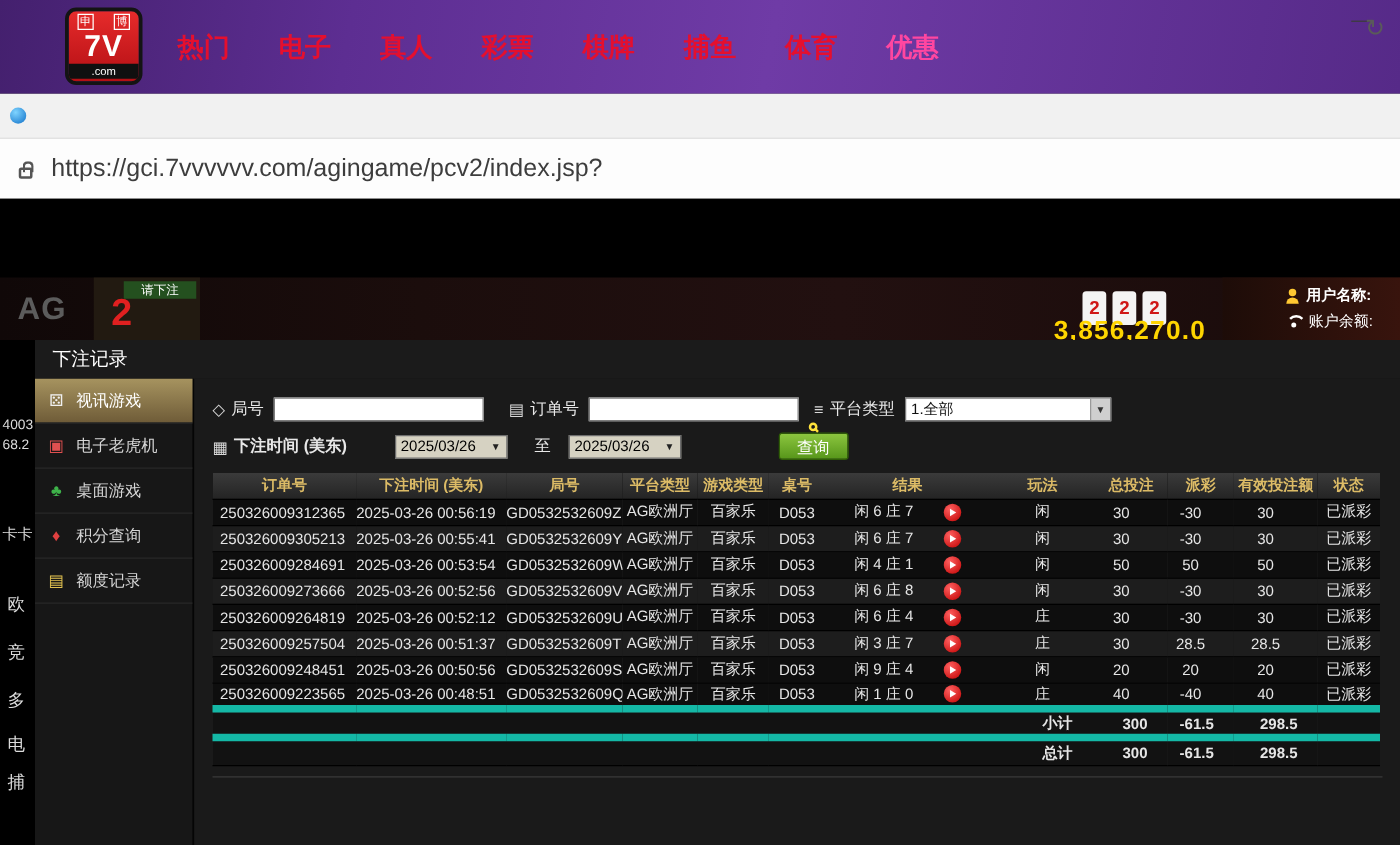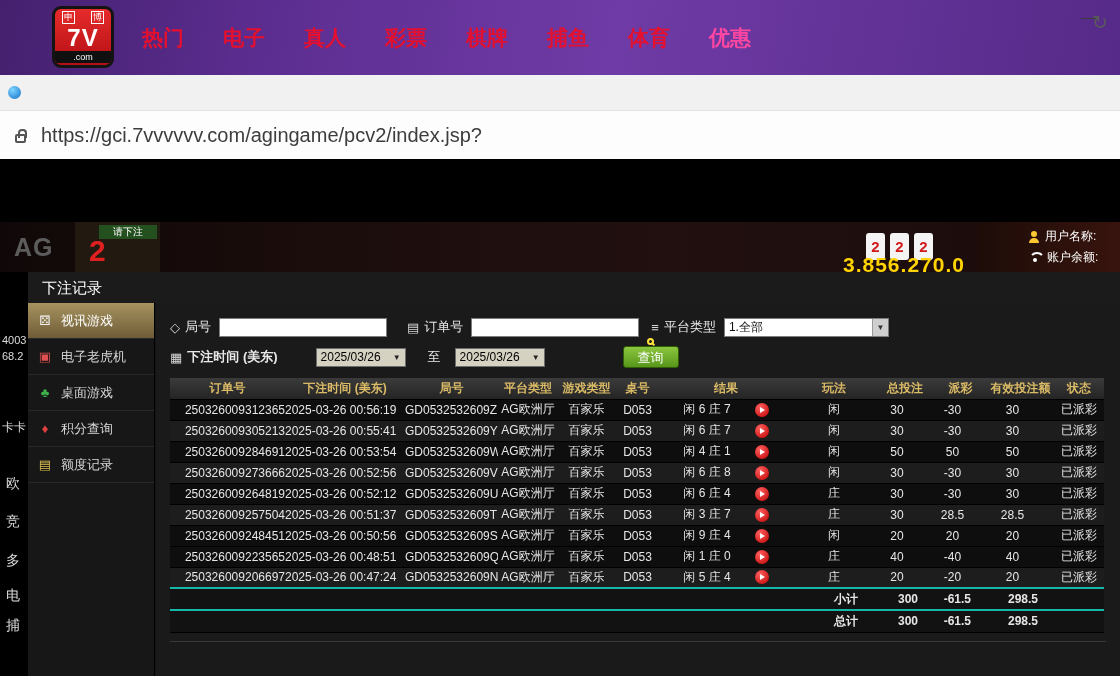--- a/index.html
+++ b/index.html
@@ -44,21 +44,21 @@
   .thumb { position:absolute; left:75px; top:63px; width:85px; height:50px; background:#221a11; overflow:hidden; }
   .bet-prompt { position:absolute; left:24px; top:3px; font-size:10px; color:#fff; background:#24501f; padding:0 14px; }
   .thumb-num { position:absolute; left:14px; top:12px; font-size:30px; font-weight:bold; color:#e02020; }
   .cards { position:absolute; left:866px; top:74px; display:flex; gap:5px; }
   .card { width:19px; height:27px; background:#f4f4f4; border-radius:3px; color:#d01818; font-size:15px;
     font-weight:bold; display:flex; align-items:center; justify-content:center; }
   .balance-big { position:absolute; left:843px; top:94px; font-size:21px; font-weight:bold; color:#ffd400; letter-spacing:1px; }
   .user-box { position:absolute; left:978px; top:63px; width:142px; height:50px;
     background:linear-gradient(90deg,#1d0c08,#38140d); color:#fff; }
   .user-row { position:absolute; left:50px; display:flex; align-items:center; gap:5px; font-size:12px; white-space:nowrap; }
-  .user-row.r1 { top:6px; } .user-row.r2 { top:27px; }
+  .user-row.r1 { top:6px;font-weight:bold; } .user-row.r2 { top:27px; }
   .person-ico { width:12px; height:12px; position:relative; flex:0 0 auto; }
   .person-ico::before { content:""; position:absolute; top:0; left:3px; width:6px; height:6px; border-radius:50%; background:#ffc832; }
   .person-ico::after { content:""; position:absolute; bottom:0; left:1px; width:10px; height:5px; border-radius:5px 5px 0 0; background:#ffc832; }
   .wifi-ico { width:14px; height:11px; position:relative; flex:0 0 auto; }
   .wifi-ico::before { content:""; position:absolute; left:1px; top:0; width:12px; height:12px;
     border:2px solid #fff; border-radius:50%; clip-path:polygon(50% 50%,0 0,100% 0); }
   .wifi-ico::after { content:""; position:absolute; left:5px; top:6px; width:4px; height:4px; border-radius:50%; background:#fff; }
 
   
   .frag { position:absolute; color:#dcdcdc; }
@@ -110,32 +110,32 @@
   .mag-ico { width:7px; height:7px; border:2px solid #ffe23c; border-radius:50%; position:relative; flex:0 0 auto; }
   .mag-ico::after { content:""; position:absolute; width:4px; height:2px; background:#ffe23c;
     right:-3px; bottom:-2px; transform:rotate(45deg); }
 
   
   .bet-table { margin:10px 14px 0 14px; width:934px; border-collapse:collapse; table-layout:fixed; font-size:12px; }
   .bet-table th { height:21px; background:linear-gradient(180deg,#3b3b3b,#242424); color:#dcbb66;
     font-weight:bold; border-bottom:1px solid #000; text-align:center; white-space:nowrap; overflow:hidden; }
   .bet-table td { height:21px; color:#e6e6e6; border-bottom:1px solid #000; white-space:nowrap; overflow:hidden; }
   .row-odd td { background:#0e0e0e; } .row-even td { background:#1d1d1d; }
-  .col-order { text-align:right; padding-left:6px; }
+  .col-order { text-align:left; padding-left:6px; }
   .col-time, .col-round { text-align:left; }
   .col-platform, .col-game, .col-table, .col-method, .col-status { text-align:center; }
   .col-bet, .col-payout, .col-valid { text-align:center; padding-right:16px; }
   .col-payout { color:#ff4747; }
   .col-status { color:#35d035; }
   .result-wrap { display:flex; align-items:center; justify-content:center; gap:24px; }
   .play-btn { display:inline-flex; align-items:center; justify-content:center; width:14px; height:14px;
     border-radius:50%; background:radial-gradient(circle at 35% 30%,#ff6060,#bf0000); cursor:pointer; flex:0 0 auto; }
   .play-btn i { display:block; width:0; height:0; border-left:5px solid #fff;
     border-top:3px solid transparent; border-bottom:3px solid transparent; margin-left:1px; }
-  .bet-table tfoot td { background:#121212; border-top:2px solid #14b8a6; height:22px; font-weight:bold; }
+  .bet-table tfoot td { background:#121212; border-top:6px solid #14b8a6; height:22px; font-weight:bold; }
   .sum-label { color:#ffd400; text-align:right; padding-right:18px; }
   .sum-val { color:#ffd400; text-align:right; padding-right:16px; }
   .sum-neg { color:#ff4747; text-align:right; padding-right:16px; }
   .table-footline { height:1px; background:#3a3a3a; margin:8px 14px 0 14px; }
 </style>
 </head>
 <body>
 
 <div id="root">
 
@@ -459,41 +459,20 @@
                     <i></i>
                   </span>
                 </div>
               </td>
               <td class="col-method">庄</td>
               <td class="col-bet">40</td>
               <td class="col-payout">-40</td>
               <td class="col-valid">40</td>
               <td class="col-status">已派彩</td>
             </tr>
-            <tr class="row-even">
-              <td class="col-order">250326009206697</td>
-              <td class="col-time">2025-03-26 00:47:24</td>
-              <td class="col-round">GD0532532609N</td>
-              <td class="col-platform">AG欧洲厅</td>
-              <td class="col-game">百家乐</td>
-              <td class="col-table">D053</td>
-              <td class="col-result">
-                <div class="result-wrap">
-                  <span>闲 5 庄 4</span>
-                  <span class="play-btn">
-                    <i></i>
-                  </span>
-                </div>
-              </td>
-              <td class="col-method">庄</td>
-              <td class="col-bet">20</td>
-              <td class="col-payout">-20</td>
-              <td class="col-valid">20</td>
-              <td class="col-status">已派彩</td>
-            </tr>
           </tbody>
         <tfoot>
           <tr>
             <td colspan="7"></td>
             <td class="sum-label">小计</td>
             <td class="sum-val">300</td>
             <td class="sum-neg">-61.5</td>
             <td class="sum-val">298.5</td>
             <td></td>
           </tr>

